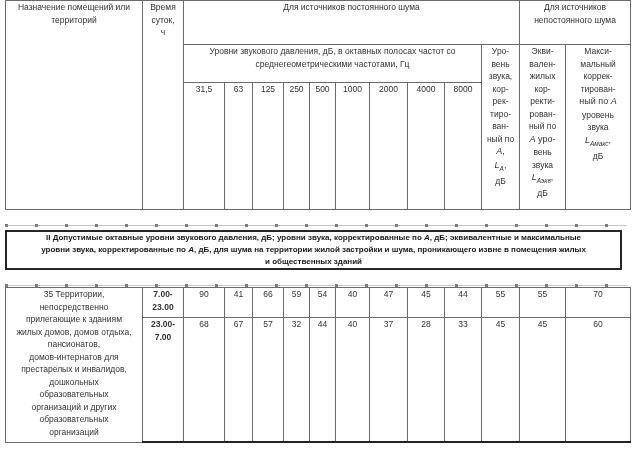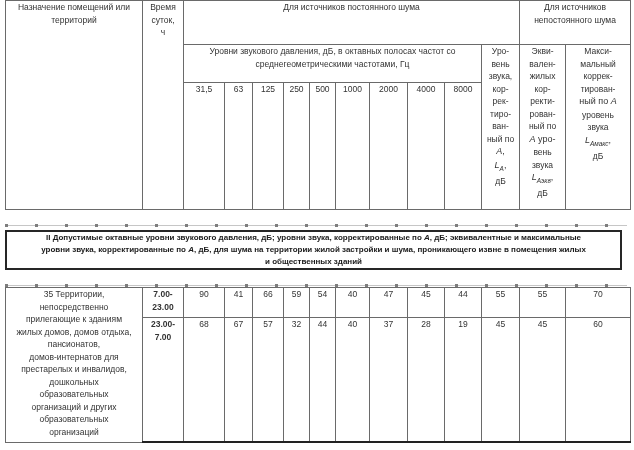--- a/index.html
+++ b/index.html
@@ -200,21 +200,21 @@
       <td class="time-data pre">23.00-
 7.00</td>
       <td class="val-cell">68</td>
           <td class="val-cell">67</td>
           <td class="val-cell">57</td>
           <td class="val-cell">32</td>
           <td class="val-cell">44</td>
           <td class="val-cell">40</td>
           <td class="val-cell">37</td>
           <td class="val-cell">28</td>
-          <td class="val-cell">19</td>
+          <td class="val-cell">33</td>
           <td class="val-cell">45</td>
           <td class="val-cell">45</td>
           <td class="val-cell">60</td>
     </tr>
   </tbody>
     </table>
 
 </div>
 
 </body></html>

